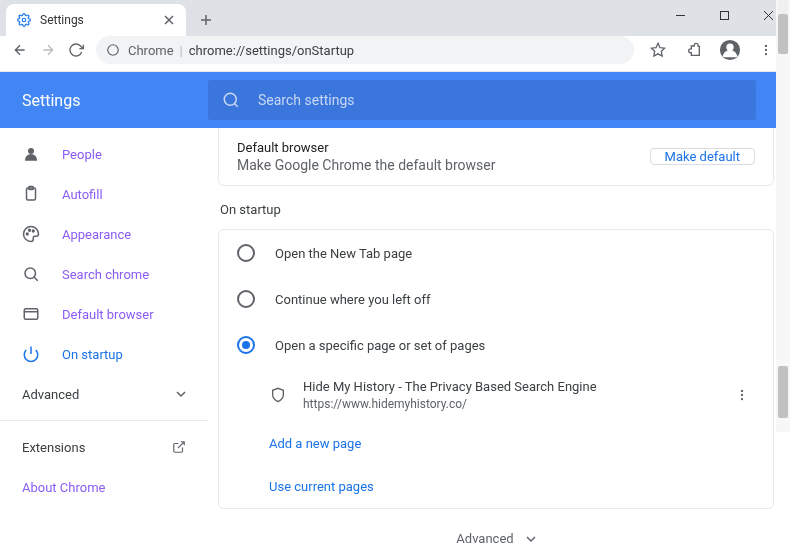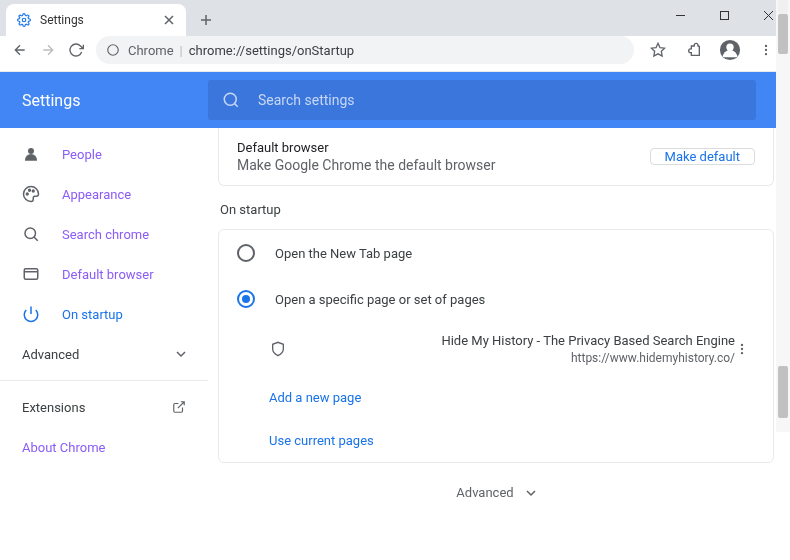--- a/index.html
+++ b/index.html
@@ -54,21 +54,21 @@
 .makebtn { border: 1px solid #dadce0; background: #fff; color: #1a73e8; font-size: 13px; padding: 0 14px; border-radius: 4px; cursor: pointer; }
 
 .section-title { font-size: 13px; color: #3c4043; margin: 14px 2px 12px 2px; }
 
 .radio-row { display: flex; align-items: center; padding: 14px 18px; }
 .radio { width: 18px; height: 18px; border: 2px solid #5f6368; border-radius: 50%; margin-right: 20px; position: relative; flex-shrink: 0; }
 .radio.checked { border-color: #1a73e8; }
 .radio.checked::after { content: ''; position: absolute; left: 3px; top: 3px; width: 8px; height: 8px; background: #1a73e8; border-radius: 50%; }
 .radio-label { font-size: 13px; color: #3c4043; }
 
-.startup-page { display: flex; align-items: center; padding: 10px 18px 10px 50px; text-align: right; }
+.startup-page { display: flex; align-items: center; padding: 10px 18px 10px 50px; }
 .sp-fav { width: 18px; height: 18px; margin-right: 16px; display: flex; align-items: center; justify-content: center; color: #5f6368; }
 .sp-text { flex: 1; }
 .sp-title { font-size: 13px; color: #3c4043; line-height: 18px; }
 .sp-url { font-size: 12px; color: #5f6368; line-height: 16px; }
 .sp-more { width: 20px; color: #5f6368; }
 
 .linkrow { padding: 14px 18px 14px 50px; color: #1a73e8; font-size: 13px; cursor: pointer; }
 
 .adv-footer { display: flex; align-items: center; justify-content: center; padding: 6px 0 20px; font-size: 13px; color: #5f6368; gap: 12px; }
 
@@ -188,20 +188,29 @@
 <div class="main">
   <div class="sidebar">
     <div class="side-item">
       <span class="sicon2">
           <svg width="18" height="18" viewBox="0 0 24 24" fill="#5f6368">
             <circle cx="12" cy="8" r="4"></circle>
             <path d="M4 20a8 8 0 0 1 16 0v1H4z"></path>
           </svg>
         </span>
       <span>People</span>
+    </div>
+    <div class="side-item">
+      <span class="sicon2">
+          <svg width="18" height="18" viewBox="0 0 24 24" fill="none" stroke="#5f6368" stroke-width="2">
+            <rect x="6" y="4" width="12" height="16" rx="2"></rect>
+            <rect x="9" y="2" width="6" height="4" rx="1"></rect>
+          </svg>
+        </span>
+      <span>Autofill</span>
     </div>
     <div class="side-item">
       <span class="sicon2">
           <svg width="18" height="18" viewBox="0 0 24 24" fill="none" stroke="#5f6368" stroke-width="2">
             <path d="M12 22a10 10 0 1 1 10-10c0 2-1.5 3-3 3h-2a2 2 0 0 0-2 2v2c0 1.5-1 3-3 3z"></path>
             <circle cx="7" cy="12" r="1.2" fill="#5f6368"></circle>
             <circle cx="10" cy="7" r="1.2" fill="#5f6368"></circle>
             <circle cx="15" cy="8" r="1.2" fill="#5f6368"></circle>
           </svg>
         </span>
@@ -266,20 +275,24 @@
         <button class="makebtn">Make default</button>
       </div>
     </div>
 
     <div class="section-title">On startup</div>
 
     <div class="card">
       <div class="radio-row">
         <span class="radio"></span>
         <span class="radio-label">Open the New Tab page</span>
+      </div>
+      <div class="radio-row">
+        <span class="radio"></span>
+        <span class="radio-label">Continue where you left off</span>
       </div>
       <div class="radio-row">
         <span class="radio checked"></span>
         <span class="radio-label">Open a specific page or set of pages</span>
       </div>
       <div class="startup-page">
         <span class="sp-fav">
             <svg width="16" height="16" viewBox="0 0 24 24" fill="none" stroke="#5f6368" stroke-width="2">
               <path d="M12 22s8-4 8-10V5l-8-3-8 3v7c0 6 8 10 8 10z"></path>
             </svg>

